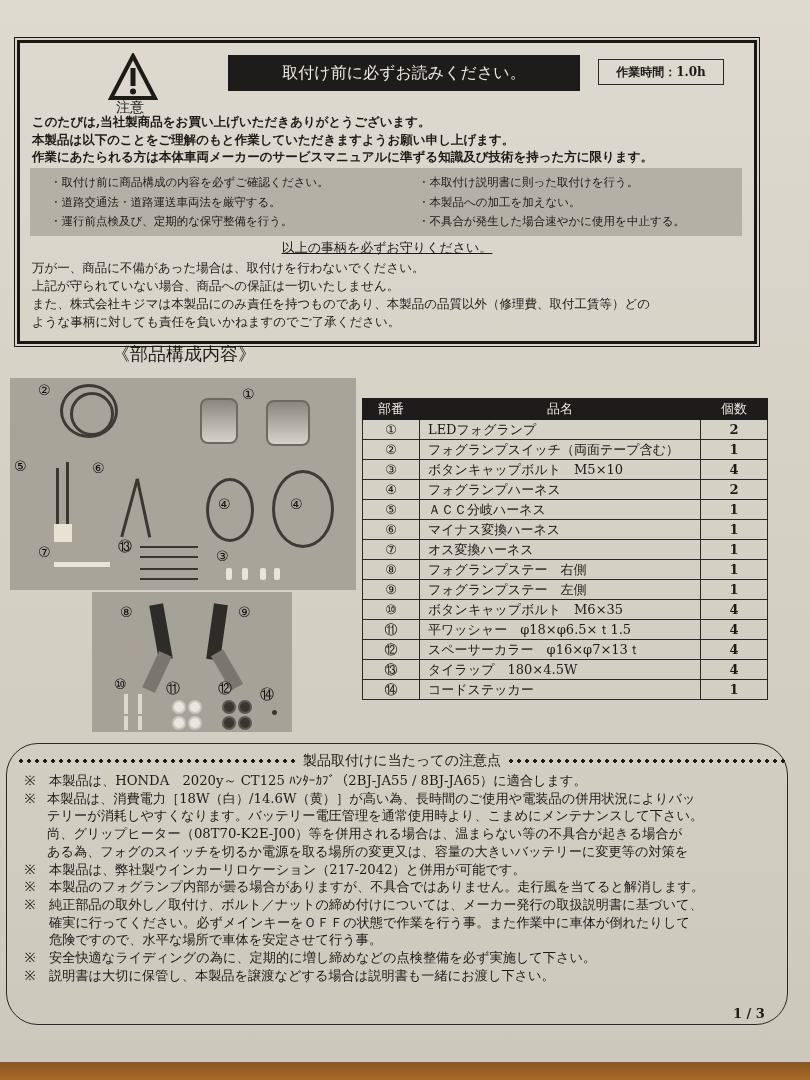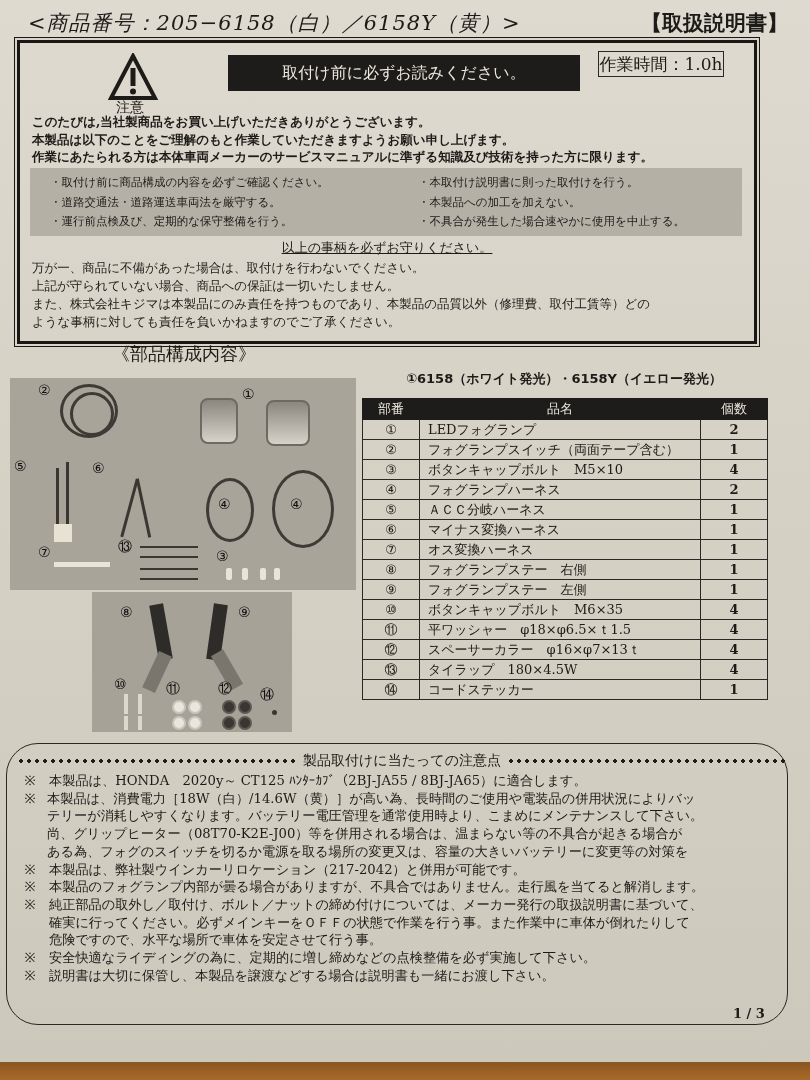--- a/index.html
+++ b/index.html
@@ -32,23 +32,23 @@
   .warn-icon {
     position: absolute; left: 88px; top: 10px; width: 50px; height: 48px;
   }
   .warn-label { position: absolute; left: 96px; top: 56px; font-size: 14px; }
   .read-banner {
     position: absolute; left: 208px; top: 12px; width: 352px; height: 36px;
     background: #1e1c1a; color: #eeeae0; font-family: "DejaVu Sans", sans-serif;
     font-size: 16px; display: flex; align-items: center; justify-content: center;
   }
   .worktime {
-    position: absolute; left: 578px; top: 8px; width: 124px; height: 24px;
-    border: 1px solid #2a2826; font-size: 17px;
-    display: flex; align-items: center; justify-content: center;
+    position: absolute; left: 578px; top: 16px; width: 124px; height: 24px;
+    border: 1px solid #2a2826; font-size: 12px;
+    display: flex; align-items: center; justify-content: center; font-weight: bold;
   }
   .intro { position: absolute; left: 12px; top: 70px; font-size: 12.5px; line-height: 17.5px; font-weight: bold; }
   .rules {
     position: absolute; left: 10px; top: 125px; width: 712px; height: 68px;
     background: #b5b0a6; font-size: 11.5px; line-height: 19.5px;
     display: grid; grid-template-columns: 352px 360px; padding-top: 5px; box-sizing: border-box;
   }
   .rules .col { padding-left: 20px; }
   .rules .col.r { padding-left: 36px; }
   .keep {
@@ -103,24 +103,20 @@
   .notes { position: absolute; left: 10px; top: 28px; width: 770px; font-size: 13.2px; line-height: 17.7px; }
   .note { display: flex; }
   .note .mark { width: 26px; flex: none; text-align: center; }
   .page-num { position: absolute; left: 733px; top: 1006px; font-size: 13px; font-weight: bold; }
 </style>
 </head>
 <body>
 
 <div class="paper">
 
-  <div class="doc-title">
-    <span>&lt;商品番号：205−6158（白）／6158Y（黄）&gt;</span>
-    <span class="right">【取扱説明書】</span>
-  </div>
 
   <div class="warn-box">
     <svg class="warn-icon" viewBox="0 0 50 48">
       <polygon points="25,3 47,45 3,45" fill="none" stroke="#1d1b18" stroke-width="4"></polygon>
       <rect x="22.5" y="15" width="5" height="18" fill="#1d1b18"></rect>
       <circle cx="25" cy="38.5" r="3" fill="#1d1b18"></circle>
     </svg>
     <div class="warn-label">注意</div>
     <div class="read-banner">取付け前に必ずお読みください。</div>
     <div class="worktime">作業時間：1.0h</div>
@@ -217,21 +213,20 @@
     <span class="callout" style="left:126px;top:88px">⑫</span>
     <div class="collar" style="left:130px;top:108px"></div>
     <div class="collar" style="left:146px;top:108px"></div>
     <div class="collar" style="left:130px;top:124px"></div>
     <div class="collar" style="left:146px;top:124px"></div>
 
     <span class="callout" style="left:168px;top:94px">⑭</span>
     <div style="position:absolute;left:180px;top:118px;width:5px;height:5px;background:#3a3733;border-radius:50%"></div>
   </div>
 
-  <div class="model-line">①6158（ホワイト発光）・6158Y（イエロー発光）</div>
 
   <table class="parts">
     <thead>
       <tr>
         <th>部番</th>
         <th>品名</th>
         <th>個数</th>
       </tr>
     </thead>
     <tbody>

